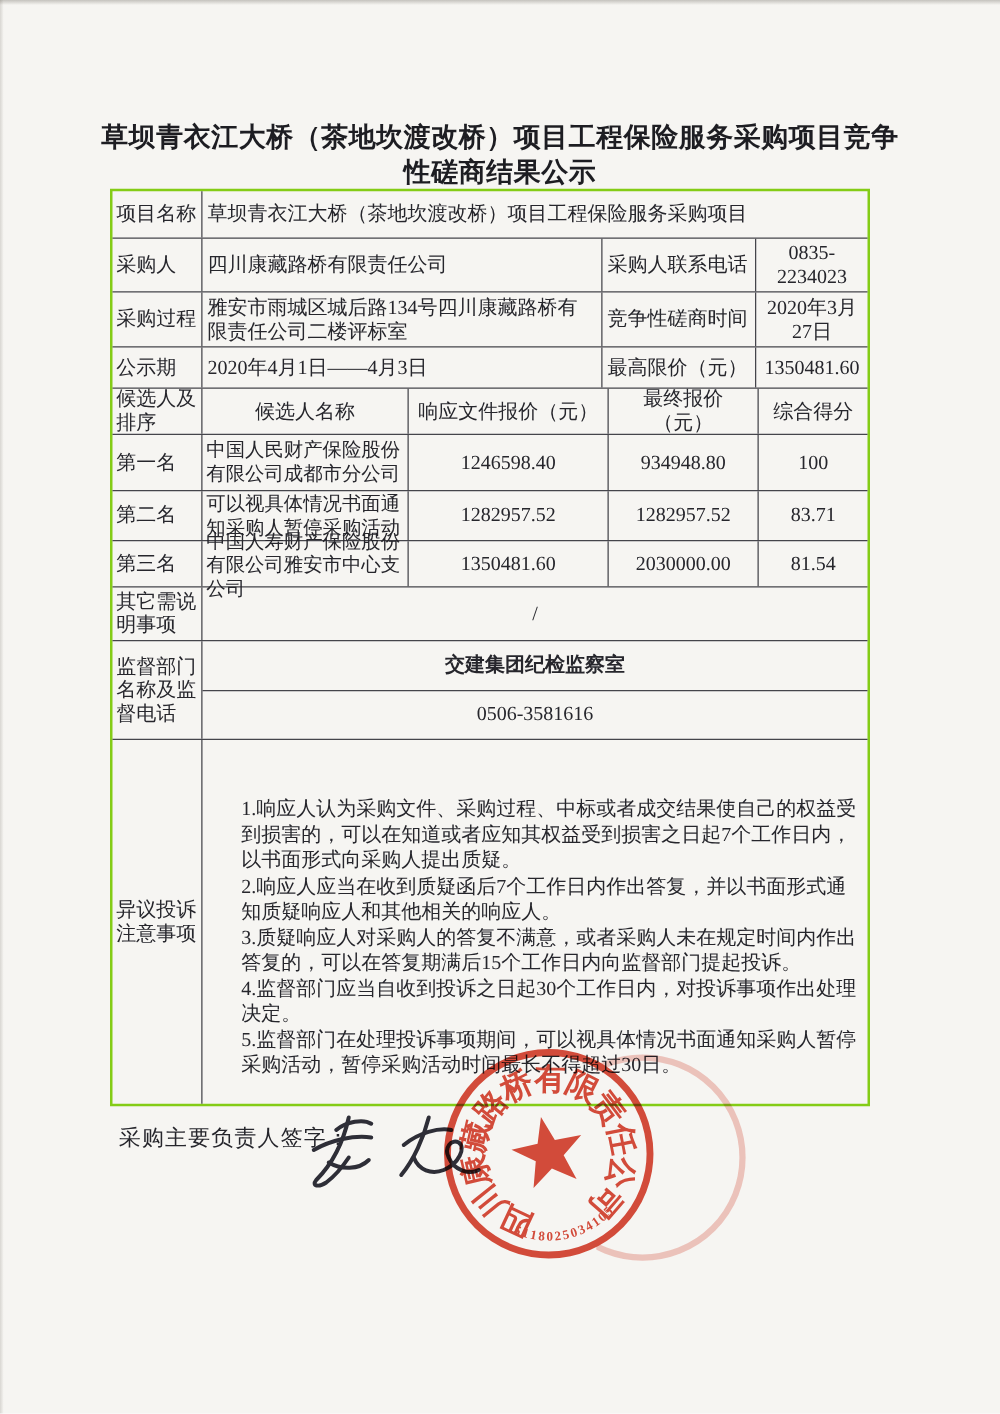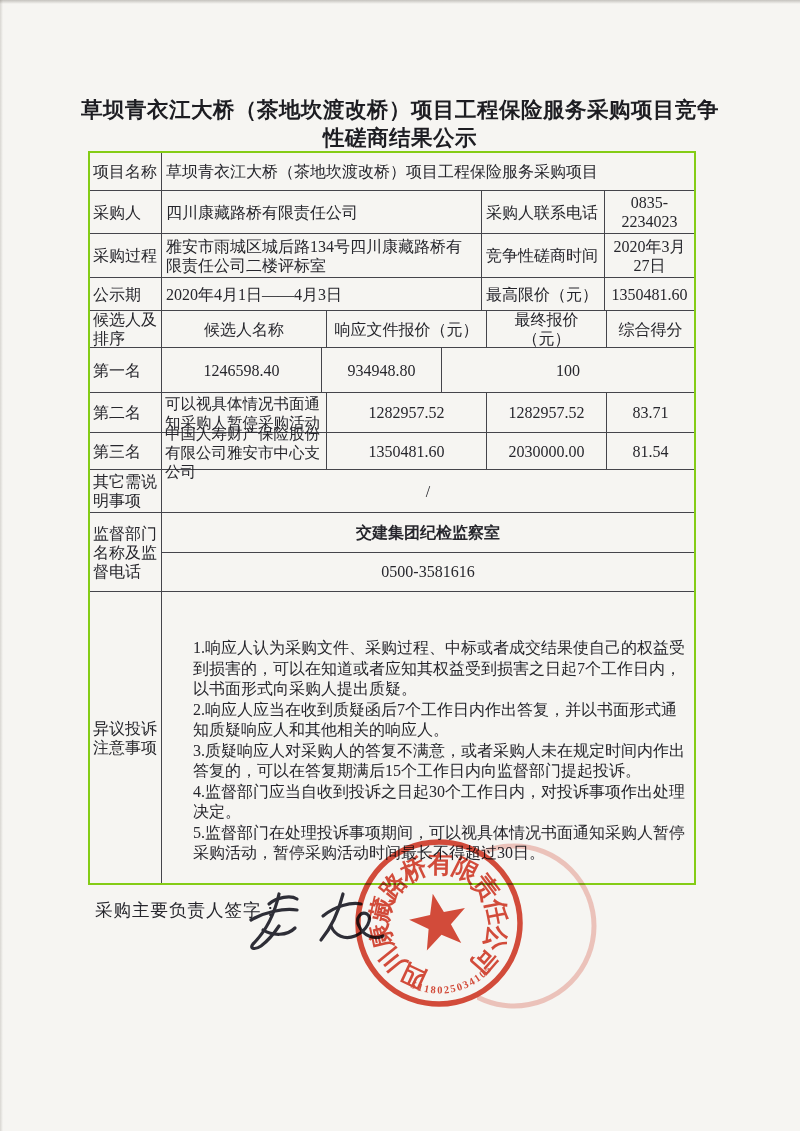--- a/index.html
+++ b/index.html
@@ -95,20 +95,21 @@
     <div class="row" style="height:37px">
       <div class="cell lbl">候选人及排序</div>
       <div class="cell center" style="width:165px">候选人名称</div>
       <div class="cell center" style="width:160px">响应文件报价（元）</div>
       <div class="cell center" style="width:120px">最终报价（元）</div>
       <div class="cell center" style="flex:1">综合得分</div>
     </div>
 
     <div class="row" style="height:45px">
       <div class="cell lbl">第一名</div>
+      <div class="cell name" style="width:165px">中国人民财产保险股份有限公司成都市分公司</div>
       <div class="cell center num" style="width:160px">1246598.40</div>
       <div class="cell center num" style="width:120px">934948.80</div>
       <div class="cell center num" style="flex:1">100</div>
     </div>
 
     <div class="row" style="height:40px">
       <div class="cell lbl">第二名</div>
       <div class="cell name" style="width:165px">可以视具体情况书面通知采购人暂停采购活动</div>
       <div class="cell center num" style="width:160px">1282957.52</div>
       <div class="cell center num" style="width:120px">1282957.52</div>
@@ -127,21 +128,21 @@
 
     <div class="row" style="height:43px">
       <div class="cell lbl">其它需说明事项</div>
       <div class="cell center" style="flex:1">/</div>
     </div>
 
     <div class="row" style="height:79px">
       <div class="cell lbl">监督部门名称及监督电话</div>
       <div class="stack">
         <div class="sub first" style="height:40px">交建集团纪检监察室</div>
-        <div class="sub num" style="height:37.5px">0500-3581616</div>
+        <div class="sub num" style="height:37.5px">0506-3581616</div>
       </div>
     </div>
 
     <div class="row" style="height:291px">
       <div class="cell lbl">异议投诉注意事项</div>
       <div class="cell objection-items" style="flex:1;align-items:flex-start">
         <p>1.响应人认为采购文件、采购过程、中标或者成交结果使自己的权益受到损害的，可以在知道或者应知其权益受到损害之日起7个工作日内，以书面形式向采购人提出质疑。</p>
         <p>2.响应人应当在收到质疑函后7个工作日内作出答复，并以书面形式通知质疑响应人和其他相关的响应人。</p>
         <p>3.质疑响应人对采购人的答复不满意，或者采购人未在规定时间内作出答复的，可以在答复期满后15个工作日内向监督部门提起投诉。</p>
         <p>4.监督部门应当自收到投诉之日起30个工作日内，对投诉事项作出处理决定。</p>

